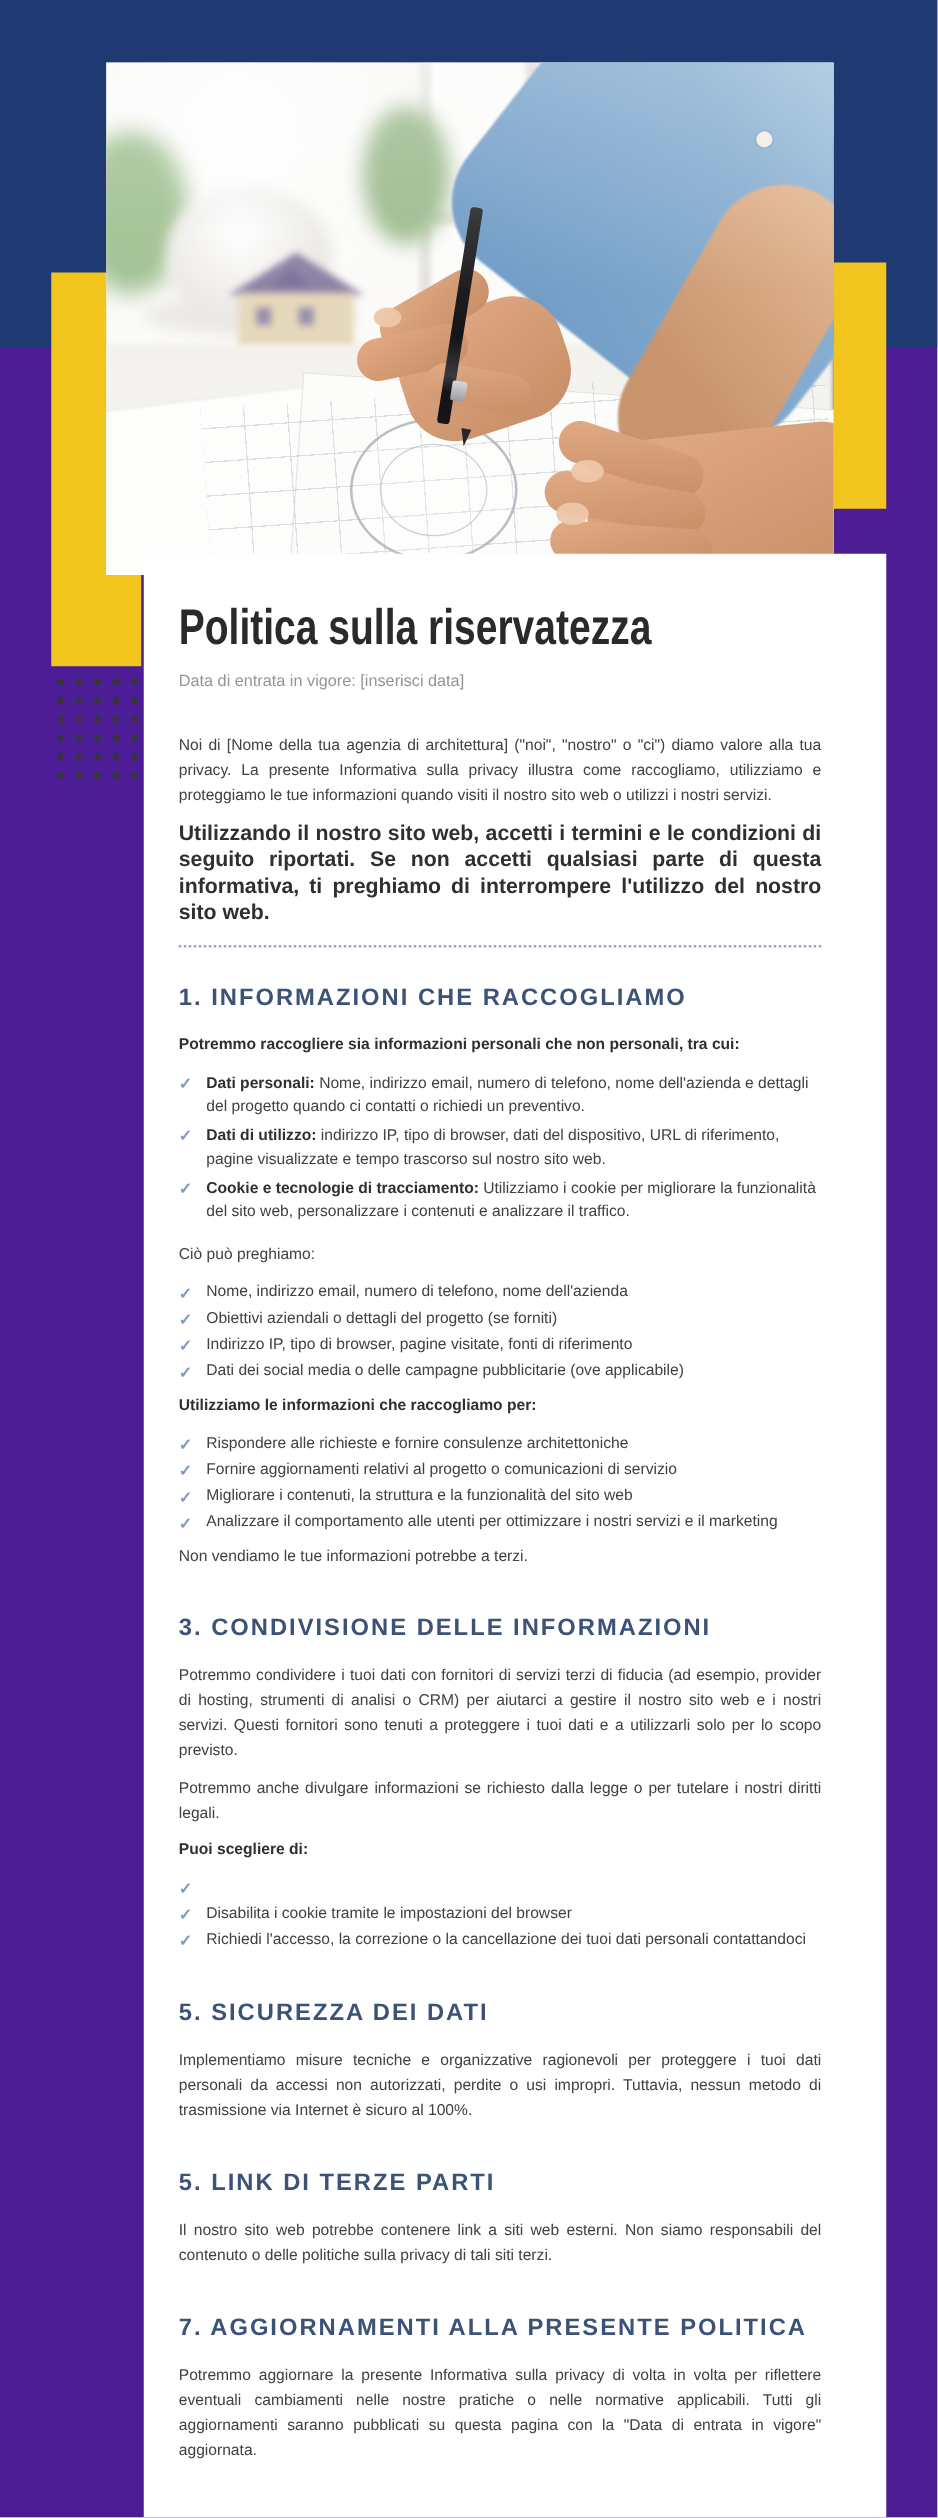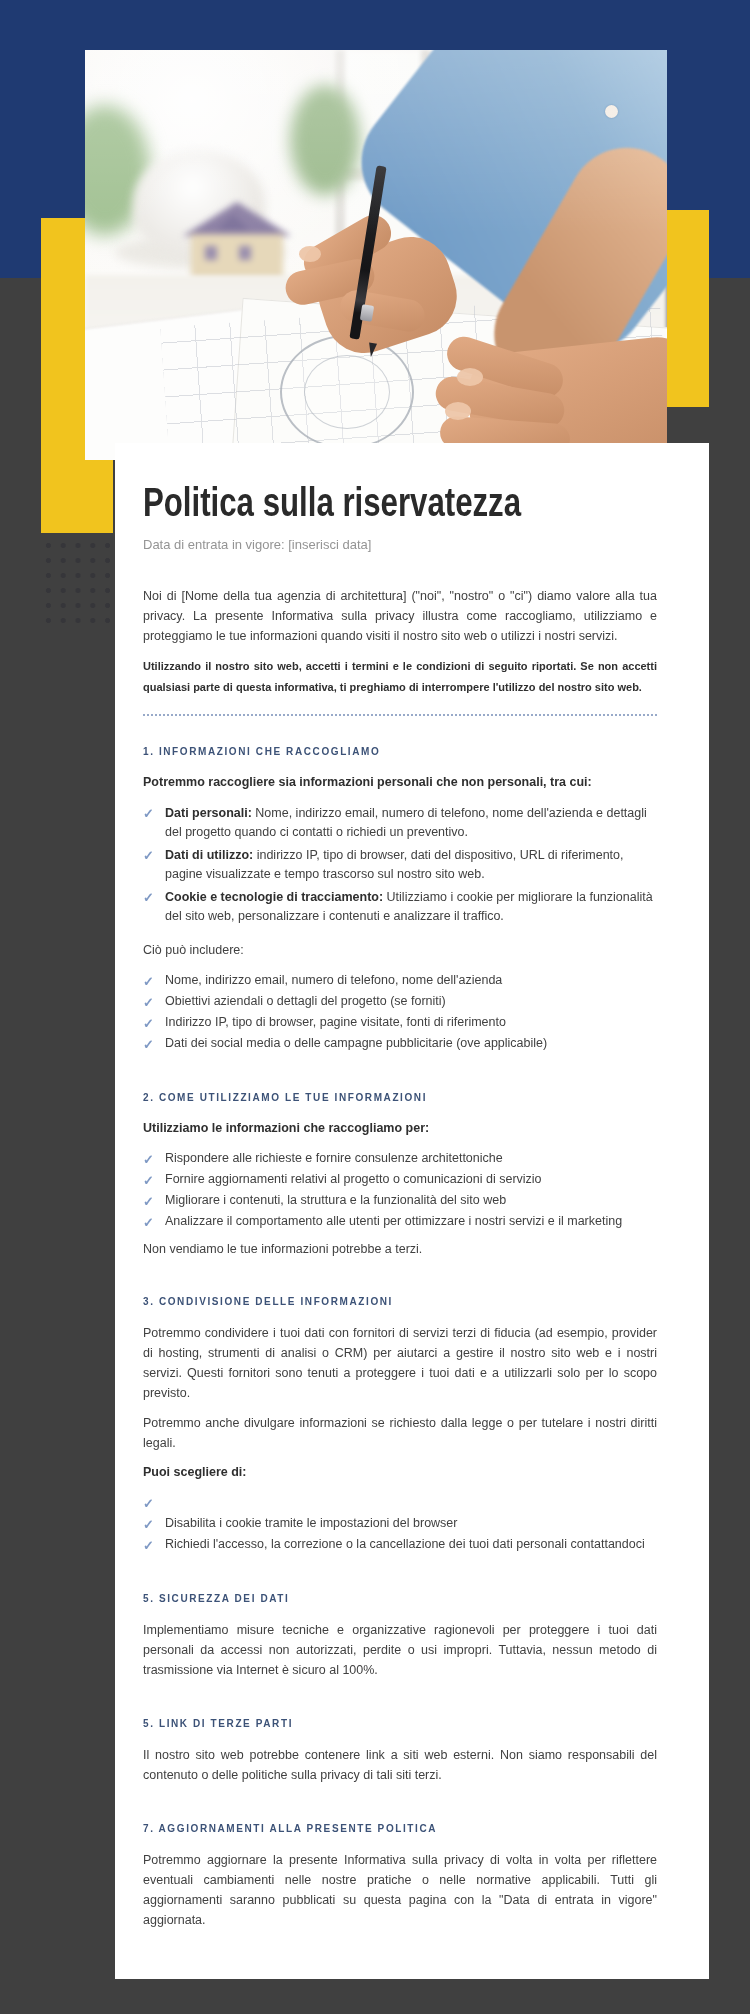--- a/index.html
+++ b/index.html
@@ -1,17 +1,17 @@
 <!DOCTYPE html>
 <html><head>
 <meta charset="utf-8">
 <style>
   html,body{margin:0;padding:0;}
   body{font-family:"Liberation Sans",sans-serif;background:#d3d4d8;}
-  .page{position:relative;width:750px;height:2014px;background:#404040;overflow:hidden;}
+  .page{position:relative;width:750px;height:2014px;background:#4c1d95;overflow:hidden;}
 
   
   .navy-block{position:absolute;left:0;top:0;width:750px;height:278px;background:#1f3a72;}
   .yellow-bar-left{position:absolute;left:41px;top:218px;width:72px;height:315px;background:#f1c41e;}
   .yellow-bar-right{position:absolute;left:667px;top:210px;width:42px;height:197px;background:#f1c41e;}
   .dots-grid{position:absolute;left:40px;top:537px;width:74px;height:90px;
     background-image:radial-gradient(circle,#36363a 2.4px,rgba(0,0,0,0) 2.9px);
     background-size:14.8px 15px;background-position:1px 1px;}
 
   
@@ -76,23 +76,23 @@
   .hero-overlay{left:0;top:0;width:582px;height:410px;background:linear-gradient(180deg,rgba(255,255,255,.22),rgba(255,255,255,0) 45%);}
 
   
   .card{position:absolute;left:115px;top:443px;width:594px;min-height:1536px;background:#ffffff;
     box-sizing:border-box;padding:34px 52px 34px 28px;}
   .card-title{font-size:40px;font-weight:600;color:#2a2a2a;line-height:1.15;white-space:nowrap;
     transform:scaleX(.78);transform-origin:left;margin:2px 0 0 0;}
   .card-subtitle{margin-top:12px;font-size:13px;color:#949494;}
   .p{font-size:12.5px;color:#414141;line-height:20px;text-align:justify;margin:0 0 10px 0;}
   .p.first{margin-top:34px;}
-  .p-bold{font-size:11px;color:#2f2f2f;font-weight:bold;line-height:21px;text-align:justify;margin:4px 0 0 0;}
+  .p-bold{font-size:17px;color:#2f2f2f;font-weight:bold;line-height:21px;text-align:justify;margin:4px 0 0 0;}
   .divider{margin-top:16px;border-bottom:2px dotted #98aac9;height:0;}
-  .sec-heading{font-size:10px;font-weight:600;letter-spacing:1.6px;color:#3c5277;margin:38px 0 16px 0;}
+  .sec-heading{font-size:19px;font-weight:600;letter-spacing:1.6px;color:#3c5277;margin:38px 0 16px 0;}
   .sec-heading.tight{margin-top:30px;}
   .lead{font-size:12.5px;font-weight:bold;color:#2f2f2f;margin:0 0 12px 0;line-height:19px;}
   .blist{margin:0 0 8px 0;}
   .bitem{display:flex;align-items:flex-start;margin:0 0 4px 0;}
   .bitem .chk{flex:0 0 22px;color:#7f99c4;font-weight:bold;font-size:13px;line-height:19px;}
   .bitem .btxt{font-size:12.5px;color:#414141;line-height:19px;text-align:left;}
   .bitem .btxt b{color:#2f2f2f;}
   .blist.simple .bitem{margin-bottom:2px;}
   .blist.simple .btxt{line-height:17.5px;}
   .note{font-size:12.5px;color:#414141;line-height:18px;margin:6px 0 0 0;}
@@ -173,41 +173,40 @@
       </div>
       <div class="bitem">
         <span class="chk">✓</span>
         <span class="btxt"><b>Dati di utilizzo:</b> <span>indirizzo IP, tipo di browser, dati del dispositivo, URL di riferimento, pagine visualizzate e tempo trascorso sul nostro sito web.</span></span>
       </div>
       <div class="bitem">
         <span class="chk">✓</span>
         <span class="btxt"><b>Cookie e tecnologie di tracciamento:</b> <span>Utilizziamo i cookie per migliorare la funzionalità del sito web, personalizzare i contenuti e analizzare il traffico.</span></span>
       </div>
     </div>
-    <p class="p" style="margin:14px 0 12px 0;">Ciò può includere:</p>
+    <p class="p" style="margin:14px 0 12px 0;">Ciò può preghiamo:</p>
     <div class="blist simple">
       <div class="bitem">
         <span class="chk">✓</span>
         <span class="btxt">Nome, indirizzo email, numero di telefono, nome dell'azienda</span>
       </div>
       <div class="bitem">
         <span class="chk">✓</span>
         <span class="btxt">Obiettivi aziendali o dettagli del progetto (se forniti)</span>
       </div>
       <div class="bitem">
         <span class="chk">✓</span>
         <span class="btxt">Indirizzo IP, tipo di browser, pagine visitate, fonti di riferimento</span>
       </div>
       <div class="bitem">
         <span class="chk">✓</span>
         <span class="btxt">Dati dei social media o delle campagne pubblicitarie (ove applicabile)</span>
       </div>
     </div>
 
-    <div class="sec-heading">2. COME UTILIZZIAMO LE TUE INFORMAZIONI</div>
     <div class="lead">Utilizziamo le informazioni che raccogliamo per:</div>
     <div class="blist simple">
       <div class="bitem">
         <span class="chk">✓</span>
         <span class="btxt">Rispondere alle richieste e fornire consulenze architettoniche</span>
       </div>
       <div class="bitem">
         <span class="chk">✓</span>
         <span class="btxt">Fornire aggiornamenti relativi al progetto o comunicazioni di servizio</span>
       </div>

